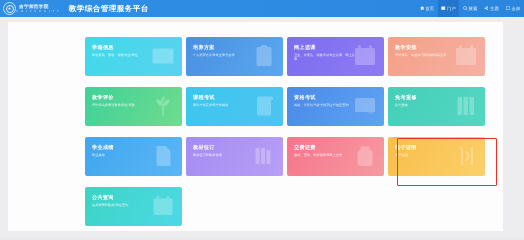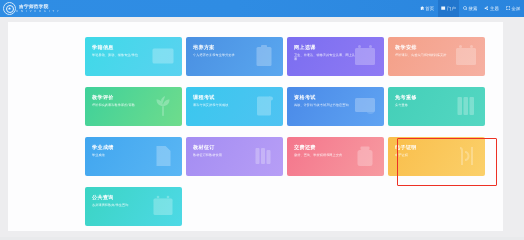--- a/index.html
+++ b/index.html
@@ -109,20 +109,21 @@
     <div class="logo-wrap">
       <div class="logo-badge">
         <div class="inner"></div>
       </div>
       <div>
         <div class="logo-cn">吉宁师范学院</div>
         <div class="logo-en">U N I V E R S I T Y</div>
       </div>
     </div>
 
+    <div class="app-title">教学综合管理服务平台</div>
 
     <div class="nav">
 
       <div class="nav-item">
         <span class="nav-ico">
           <svg viewBox="0 0 16 16">
               <path d="M8 1 1 7h2v8h4v-5h2v5h4V7h2z"></path>
             </svg>
         </span>
         <span class="nav-label">首页</span>

